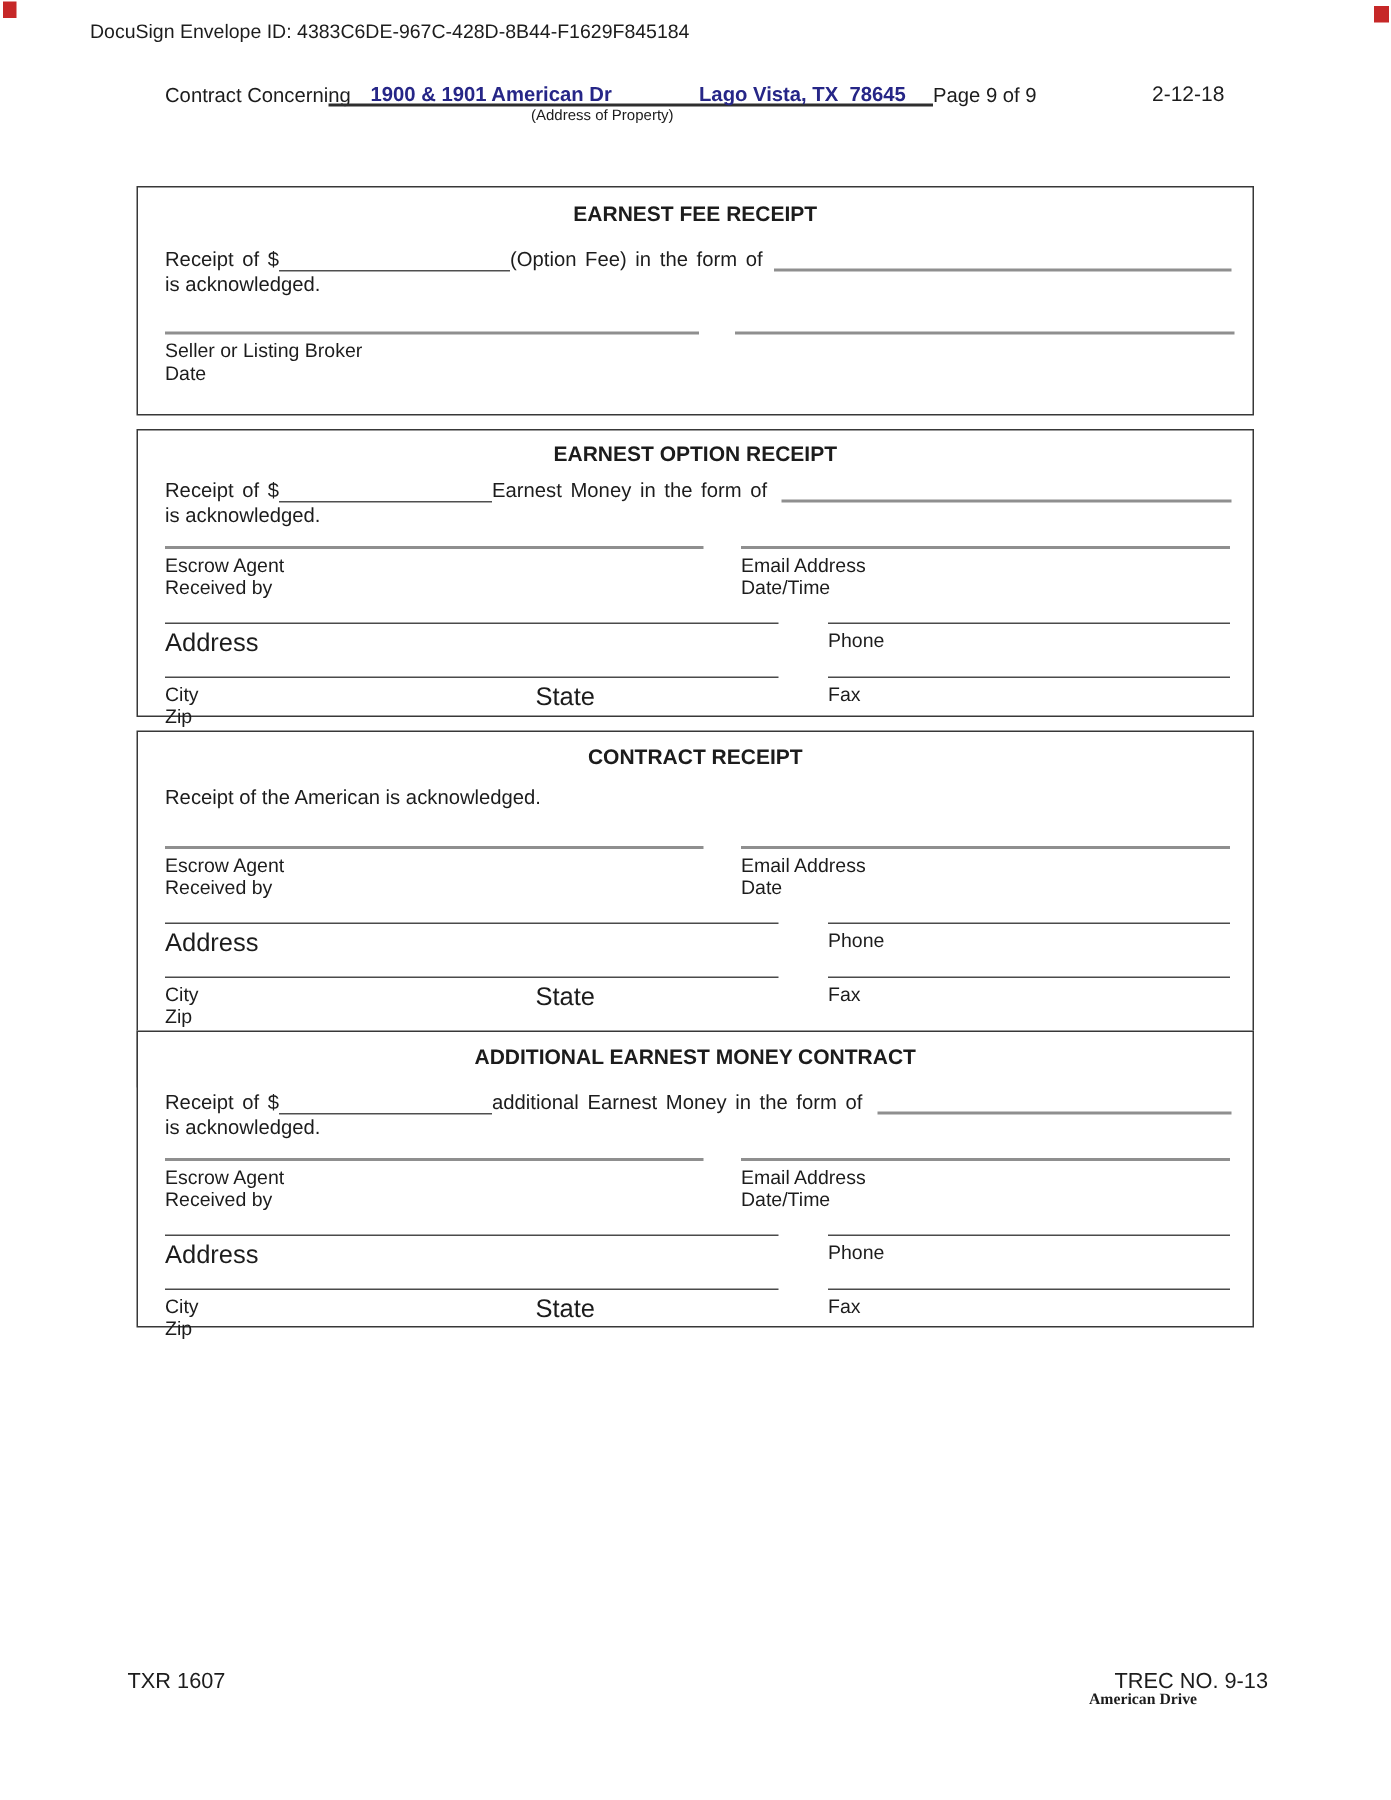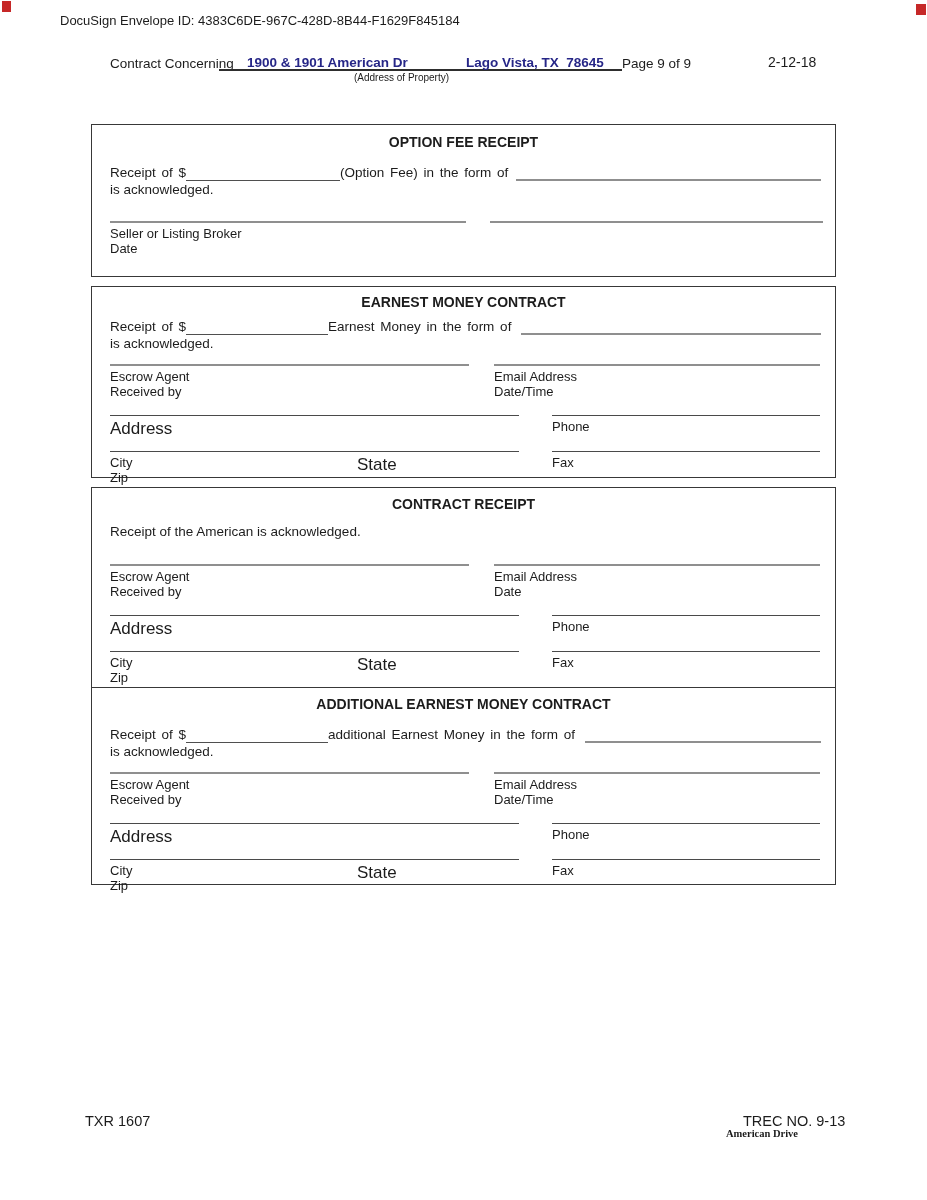--- a/index.html
+++ b/index.html
@@ -54,38 +54,38 @@
 
   <div class="abs hdr" style="left:110px;top:56px;">Contract Concerning</div>
   <div class="abs hdr-underline"></div>
   <div class="abs hdr navy" style="left:247px;top:55px;">1900 &amp; 1901 American Dr</div>
   <div class="abs hdr navy pre" style="left:466px;top:55px;">Lago Vista, TX  78645</div>
   <div class="abs hdr" style="left:622px;top:56px;">Page 9 of 9</div>
   <div class="abs hdr-date">2-12-18</div>
   <div class="abs addr-caption">(Address of Property)</div>
 
   <div class="box" style="top:124px;height:153px;">
-    <div class="box-title" style="top:9px;">OPTION FEE RECEIPT</div>
+    <div class="box-title" style="top:9px;">EARNEST FEE RECEIPT</div>
     <div class="para" style="top:40px;">
       <span class="txt">Receipt of $</span>
       <span class="blank" style="width:154px;"></span>
       <span class="txt">(Option Fee) in the form of</span>
       <span class="blank fill" style="margin-left:8px;"></span>
     </div>
     <div class="ack" style="top:57px;">is acknowledged.</div>
     <div class="rule" style="left:18px;top:96px;width:356px;"></div>
     <div class="rule" style="left:398px;top:96px;width:333px;"></div>
     <div class="lr" style="left:18px;top:101px;width:713px;">
       <span>Seller or Listing Broker</span>
       <span>Date</span>
     </div>
   </div>
 
   <div class="box" style="top:286px;height:192px;">
-    <div class="box-title" style="top:7px;">EARNEST MONEY CONTRACT</div>
+    <div class="box-title" style="top:7px;">EARNEST OPTION RECEIPT</div>
     <div class="para" style="top:32px;">
       <span class="txt">Receipt of $</span>
       <span class="blank" style="width:142px;"></span>
       <span class="txt">Earnest Money in the form of</span>
       <span class="blank fill" style="margin-left:10px;"></span>
     </div>
     <div class="ack" style="top:49px;">is acknowledged.</div>
 
     <div class="rule" style="left:18px;top:77px;width:359px;"></div>
     <div class="rule" style="left:402px;top:77px;width:326px;"></div>

